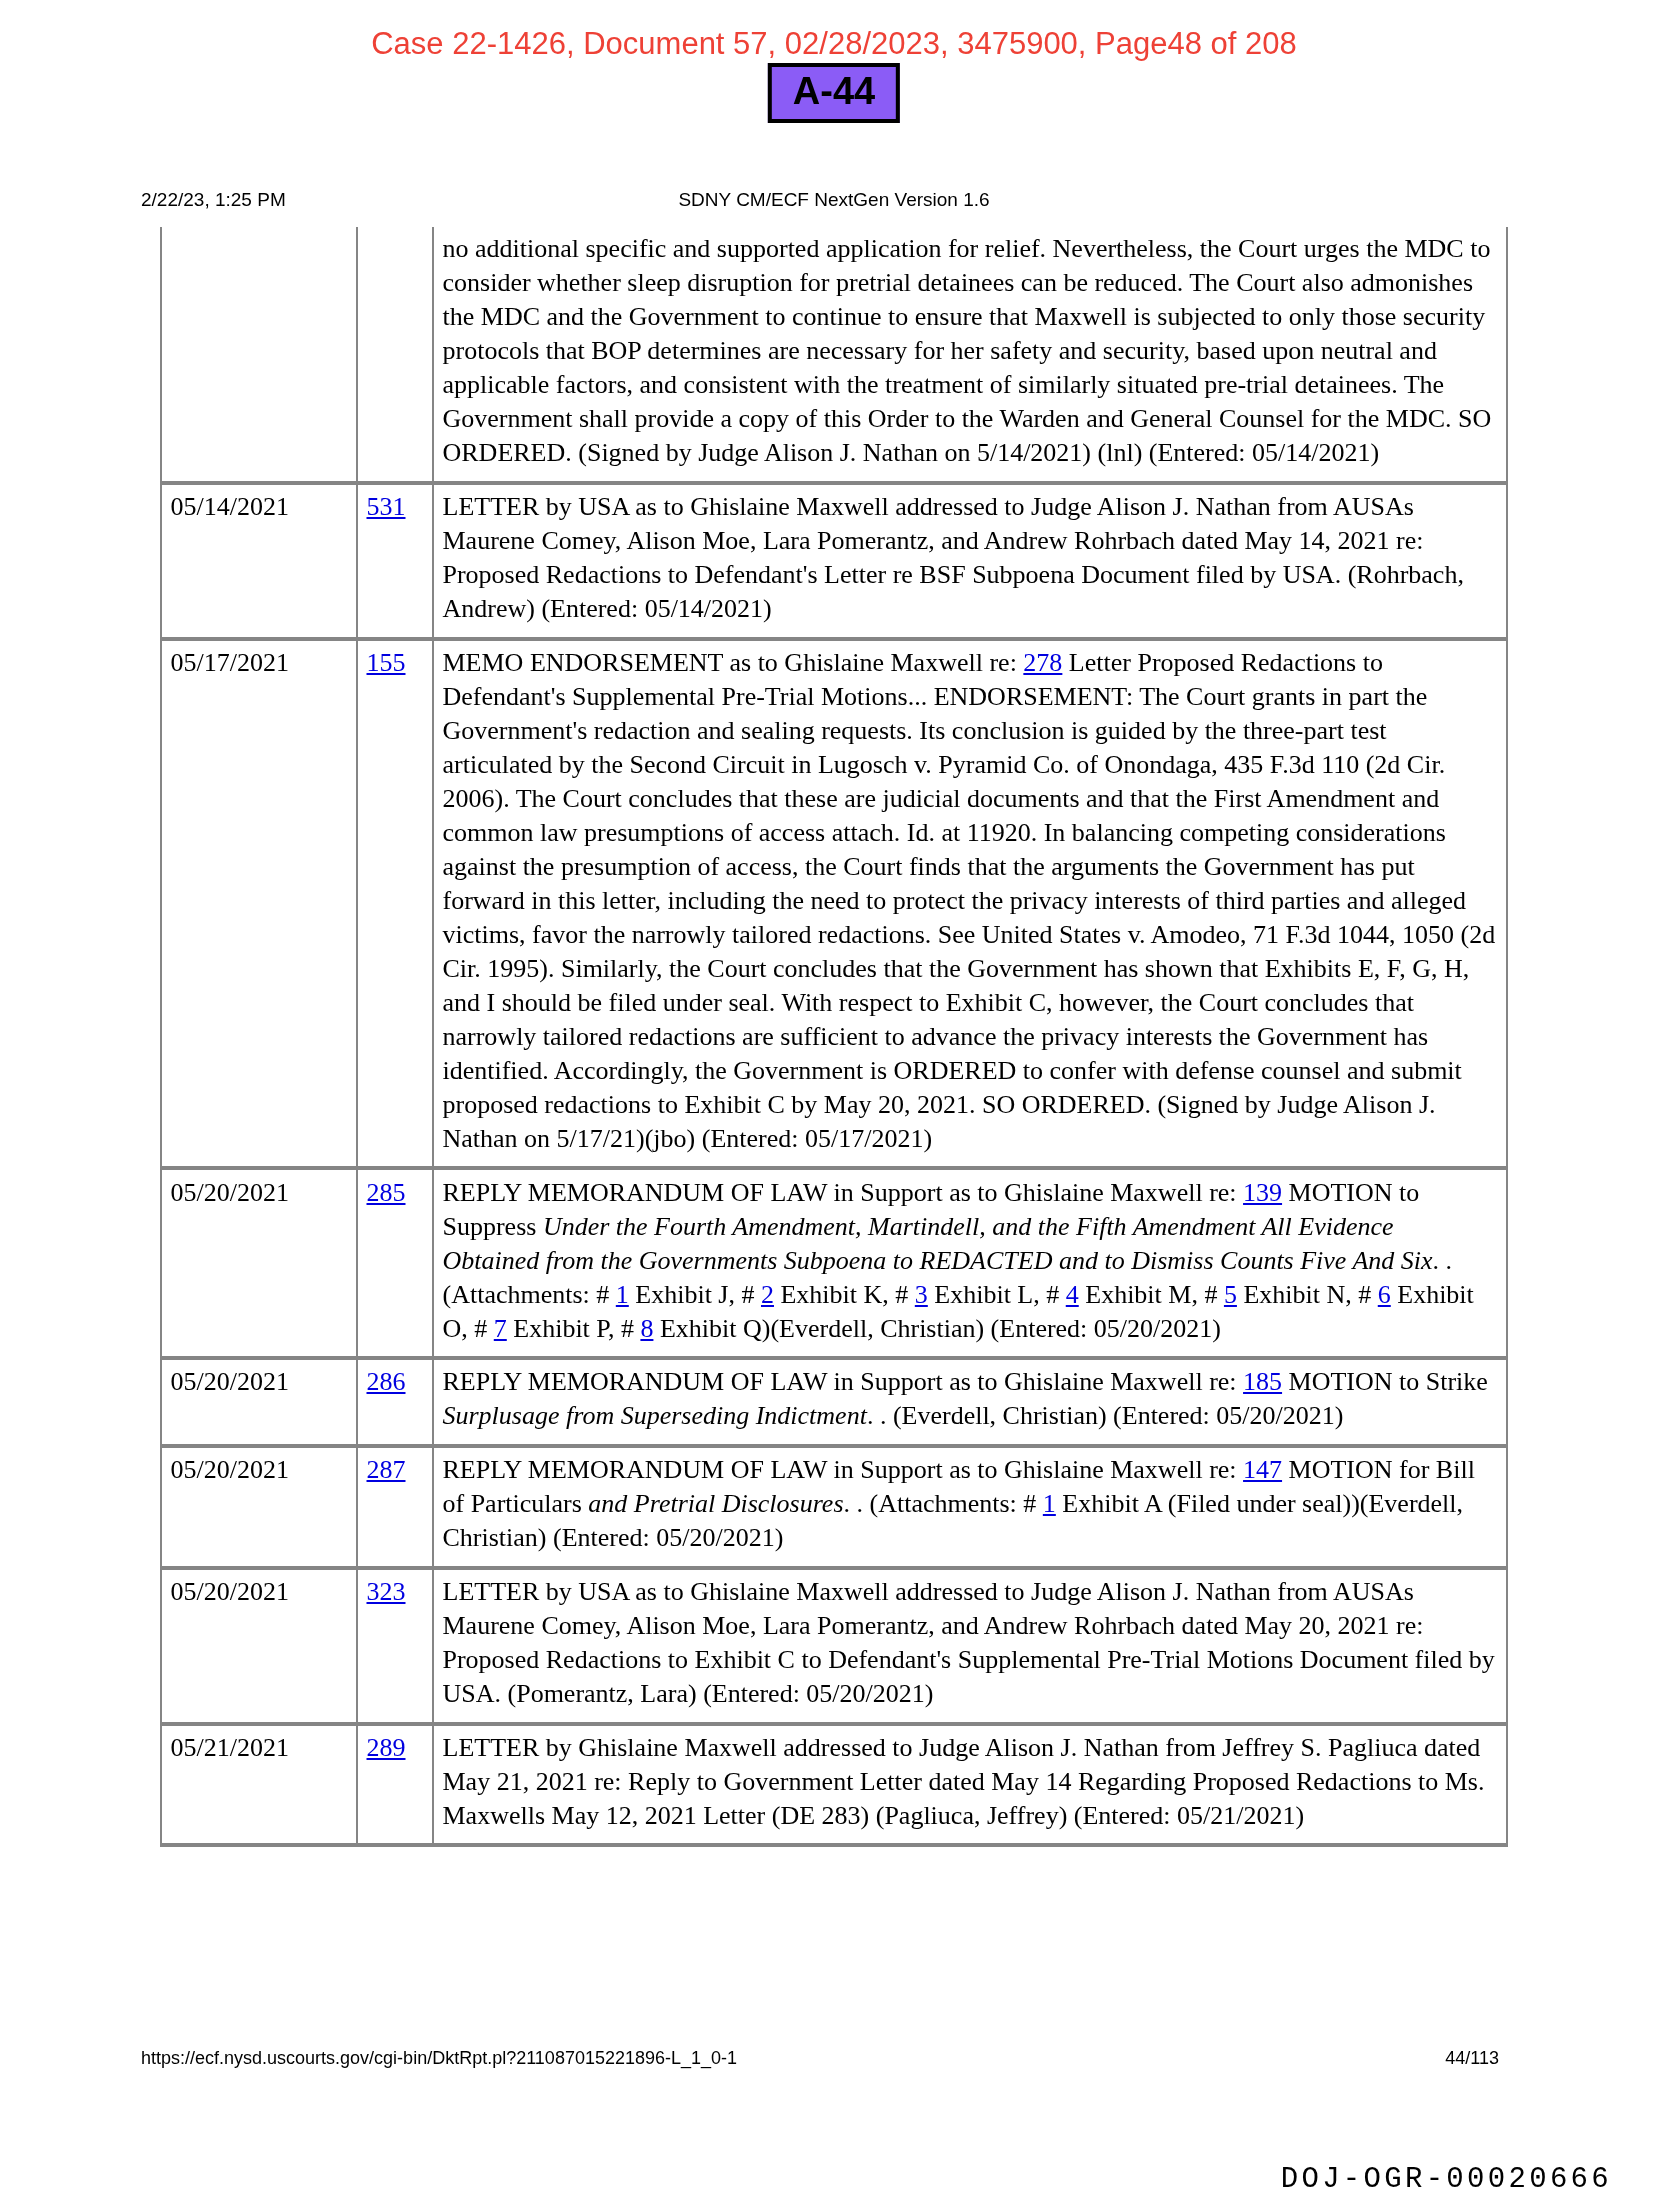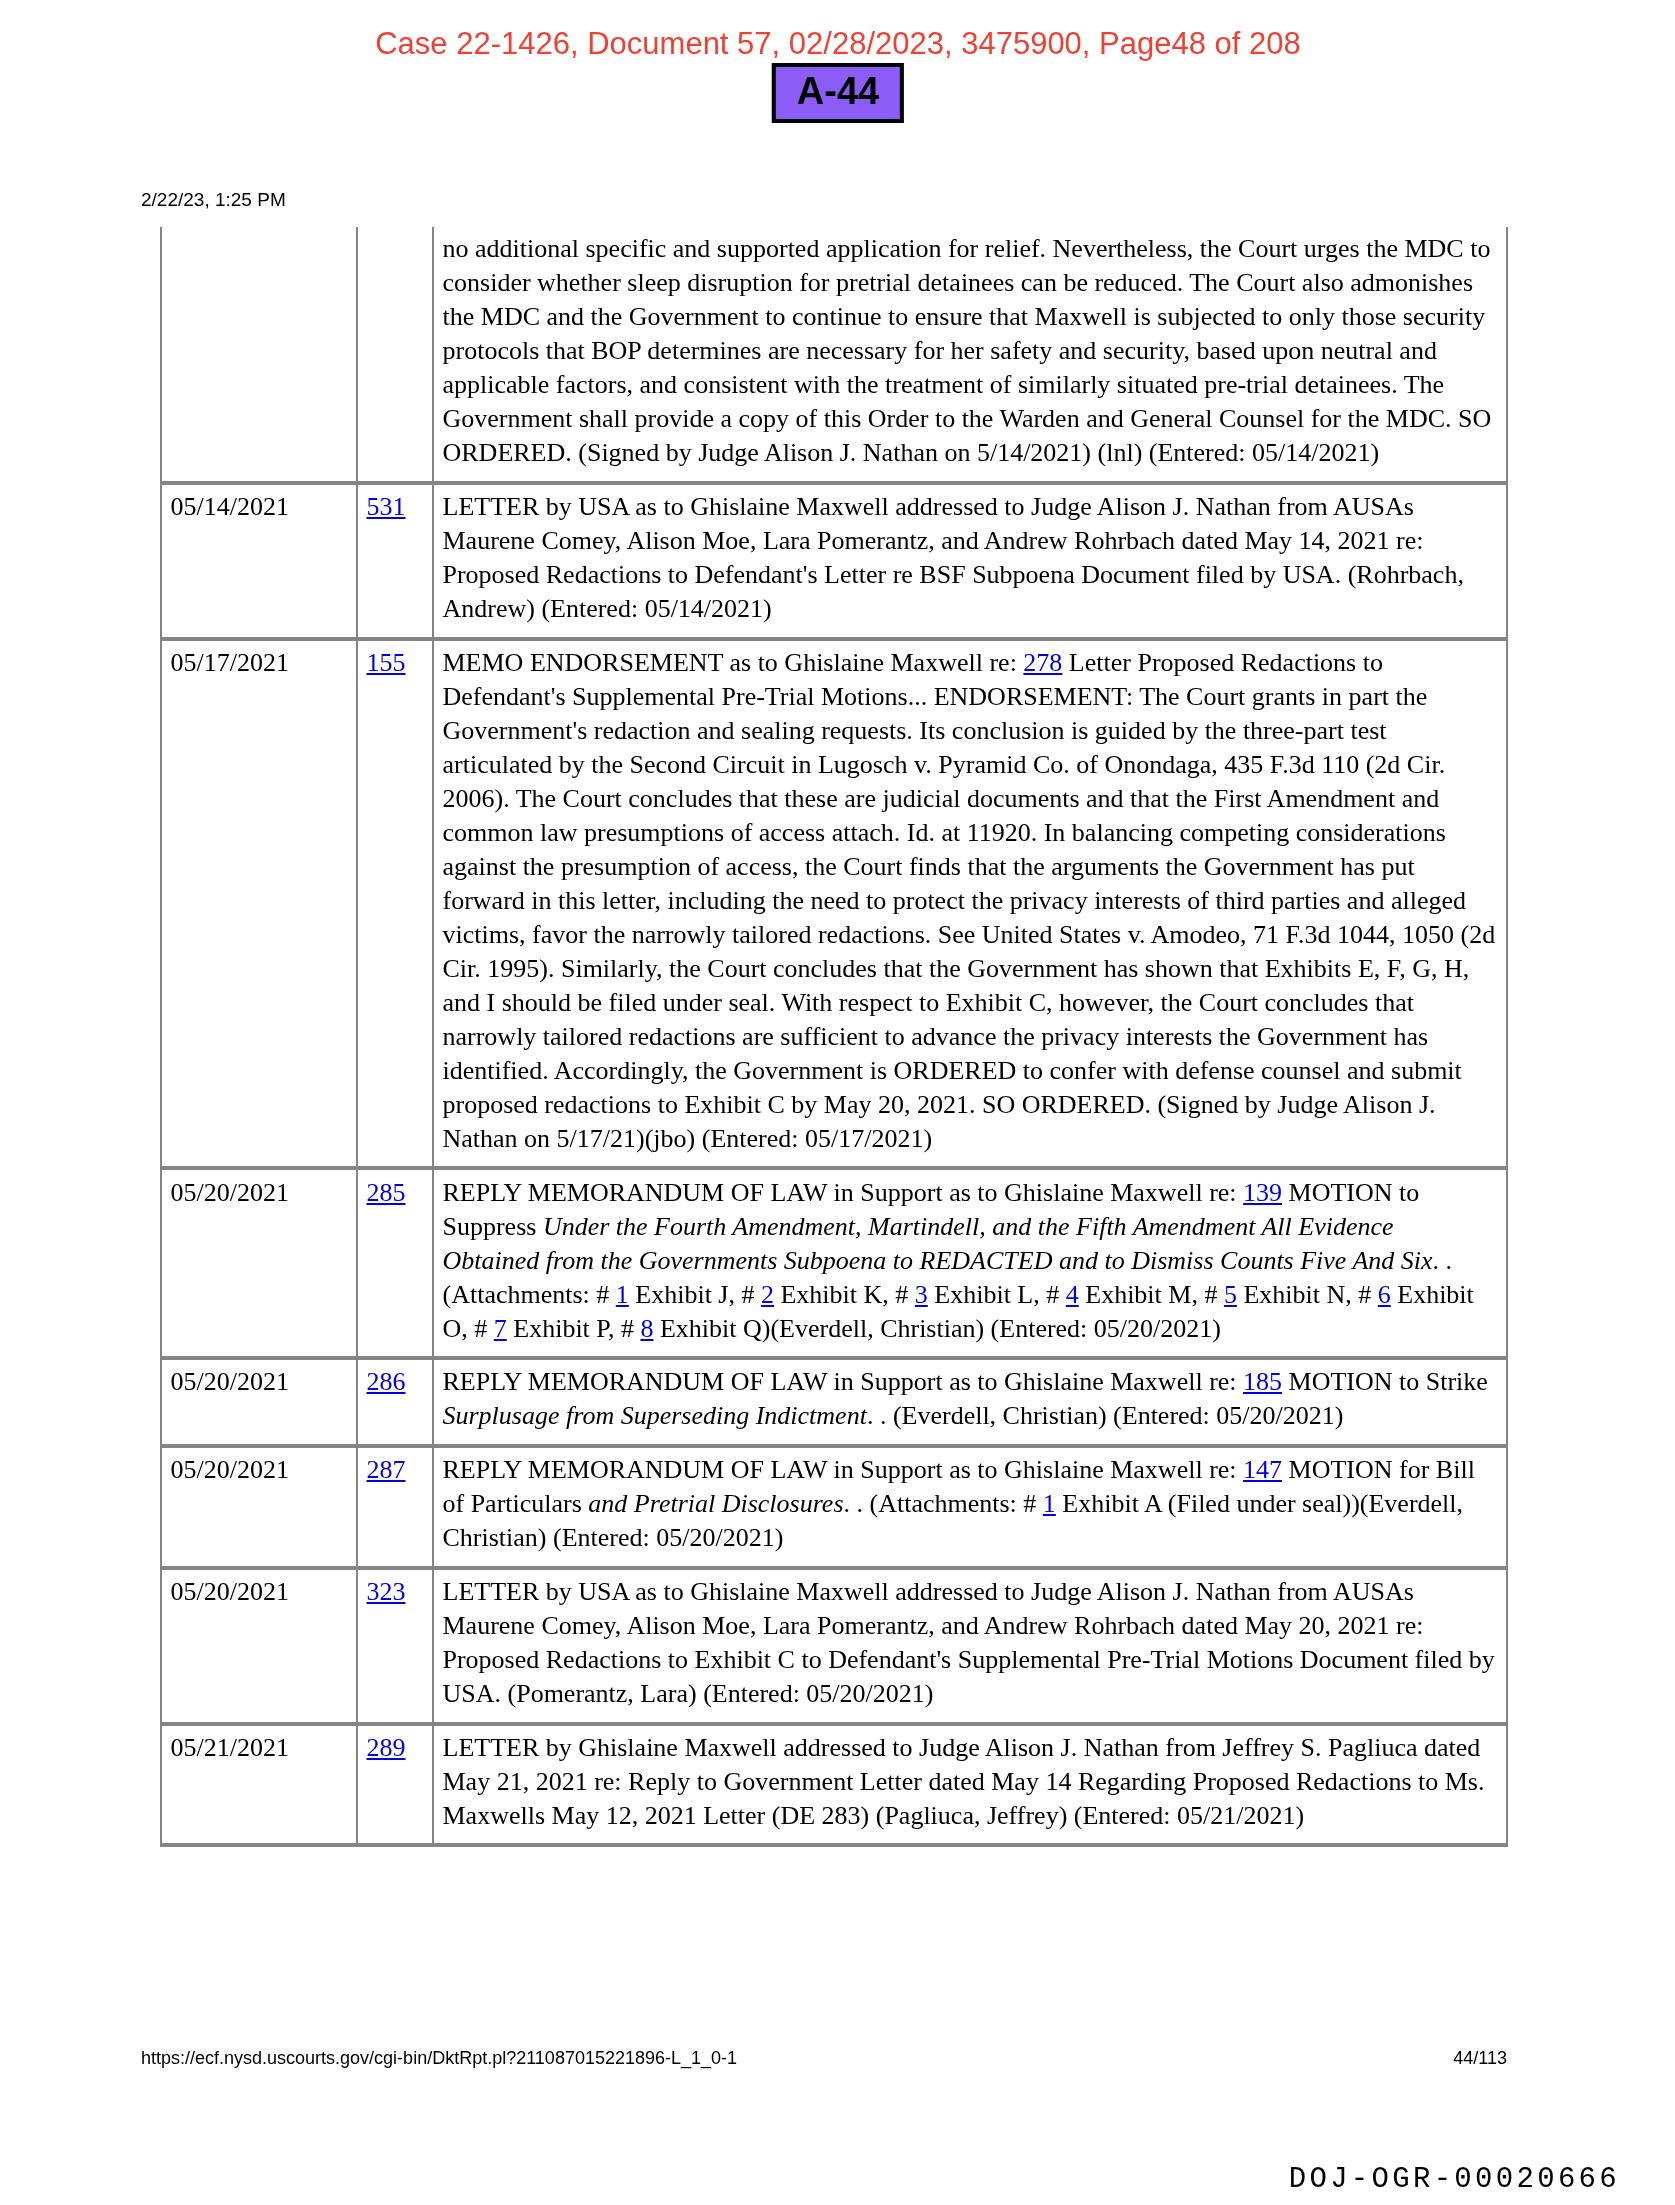--- a/index.html
+++ b/index.html
@@ -4,21 +4,20 @@
 <style>
   html,body{margin:0;padding:0;background:#ffffff;}
   .page{
     position:relative;
     width:1668px;
     height:2205px;
     background:#ffffff;
     font-family:"Liberation Serif", serif;
     color:#000;
     overflow:hidden;
-    padding-left:8px;
   }
   .stamp{
     position:absolute;
     top:26px; left:0; right:0;
     text-align:center;
     font-family:"Liberation Sans", sans-serif;
     font-size:31px;
     letter-spacing:0px;
     color:#ee4136;
     white-space:nowrap;
@@ -106,20 +105,21 @@
 
 <div class="page">
 
   <div class="stamp">Case 22-1426, Document 57, 02/28/2023, 3475900, Page48 of 208</div>
 
   <div class="page-label-box">
     <span>A-44</span>
   </div>
 
   <div class="meta-left">2/22/23, 1:25 PM</div>
+  <div class="meta-center">SDNY CM/ECF NextGen Version 1.6</div>
 
   <table class="docket">
     <tbody id="docket-body">
         <tr>
           <td class="c-date"></td>
           <td class="c-doc"></td>
           <td class="c-desc">no additional specific and supported application for relief. Nevertheless, the Court urges the MDC to consider whether sleep disruption for pretrial detainees can be reduced. The Court also admonishes the MDC and the Government to continue to ensure that Maxwell is subjected to only those security protocols that BOP determines are necessary for her safety and security, based upon neutral and applicable factors, and consistent with the treatment of similarly situated pre-trial detainees. The Government shall provide a copy of this Order to the Warden and General Counsel for the MDC. SO ORDERED. (Signed by Judge Alison J. Nathan on 5/14/2021) (lnl) (Entered: 05/14/2021)</td>
         </tr>
         <tr>
           <td class="c-date">05/14/2021</td>

